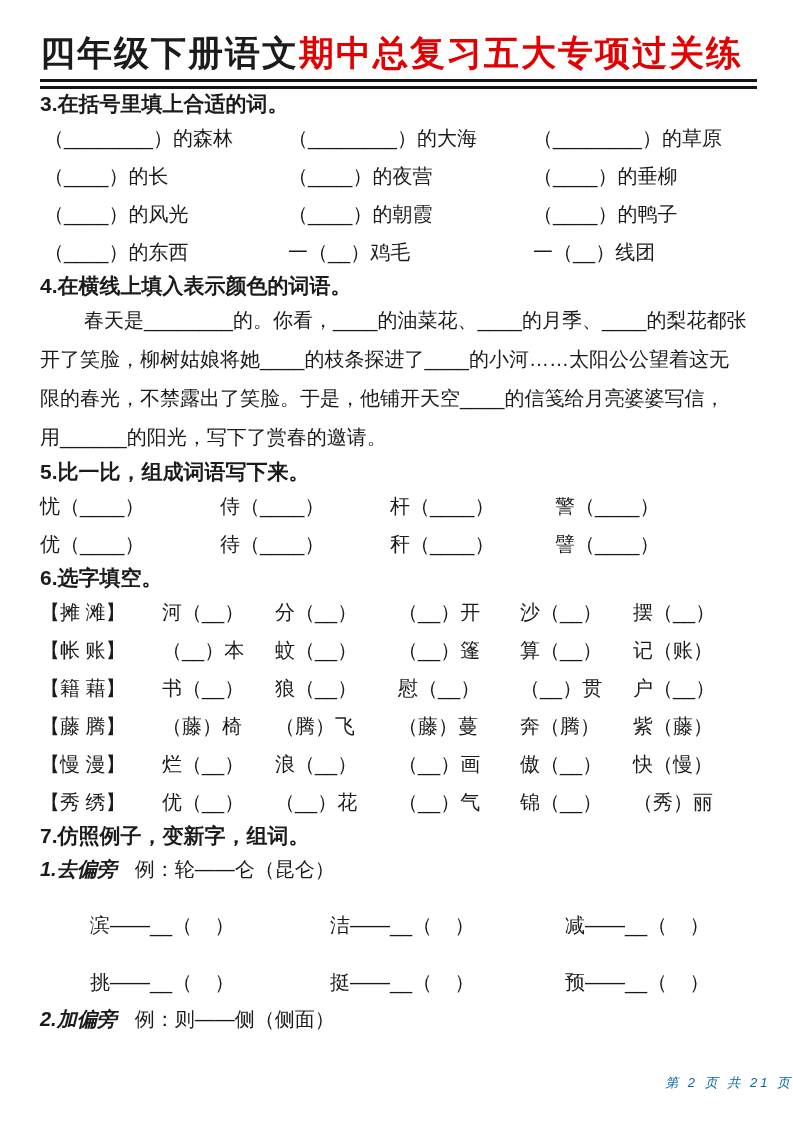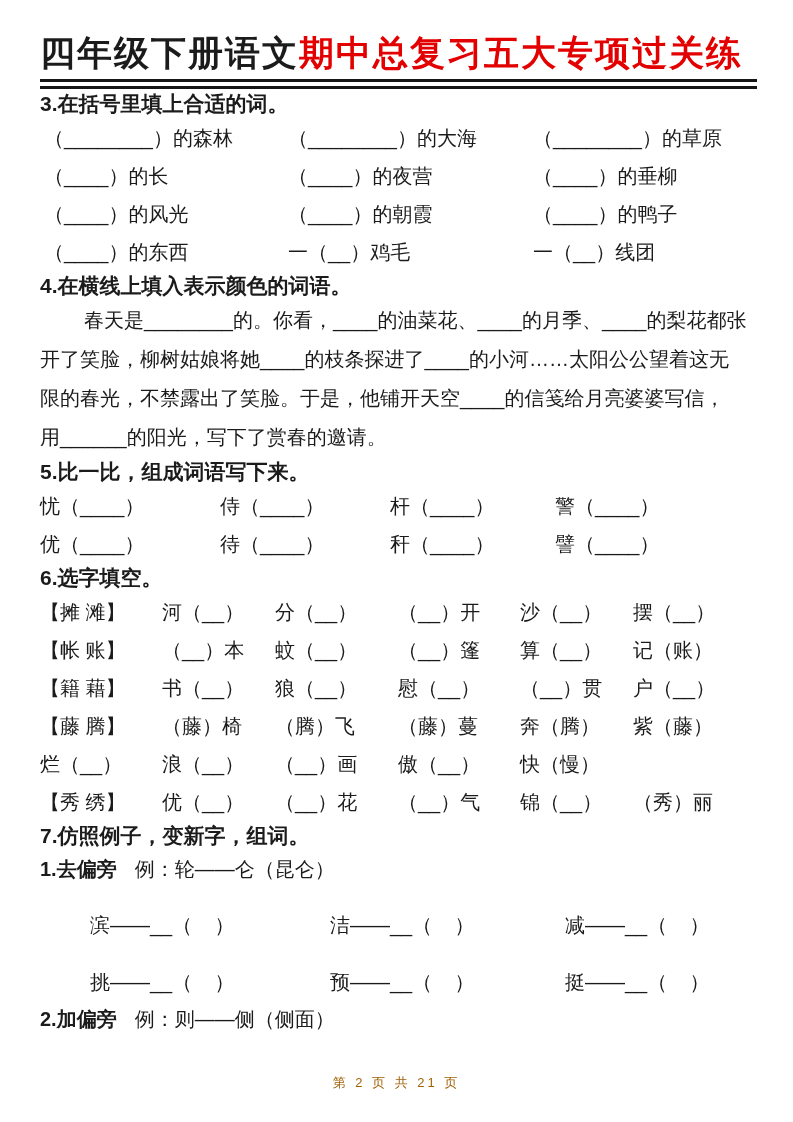--- a/index.html
+++ b/index.html
@@ -20,24 +20,24 @@
   .cell{white-space:nowrap;}
   .g3{grid-template-columns:244px 245px 1fr;padding-left:4px;}
   .g4{grid-template-columns:180px 170px 165px 1fr;}
   .g6{grid-template-columns:122px 113px 123px 122px 113px 1fr;line-height:38px;}
   .g7{grid-template-columns:240px 235px 1fr;padding-left:50px;line-height:37px;margin-top:20px;}
   
   .para-line{font-size:20px;line-height:39px;white-space:nowrap;}
   .indent{padding-left:44px;}
   
   .subline{display:flex;gap:18px;font-size:20px;line-height:36px;}
-  .sublabel{font-weight:bold;}
+  .sublabel{font-weight:bold;font-style:italic;}
   
-  .footer{position:absolute;left:0;right:0;bottom:30px;text-align:center;
-          font-size:13px;letter-spacing:3px;color:#a16207;}
+  .footer{position:absolute;left:0;right:0;bottom:30px;text-align:right;
+          font-size:13px;letter-spacing:3px;color:#0369a1;font-style:italic;}
 </style>
 </head>
 <body>
 
 <div class="page">
 
   <div class="title">
     <span>四年级下册语文</span><span class="red">期中总复习五大专项过关练</span>
   </div>
   <div class="title-rule"></div>
@@ -111,20 +111,21 @@
   </div>
   <div class="row g6">
     <span class="cell">【藤 腾】</span>
     <span class="cell">（藤）椅</span>
     <span class="cell">（腾）飞</span>
     <span class="cell">（藤）蔓</span>
     <span class="cell">奔（腾）</span>
     <span class="cell">紫（藤）</span>
   </div>
   <div class="row g6">
+    <span class="cell">【慢 漫】</span>
     <span class="cell">烂（__）</span>
     <span class="cell">浪（__）</span>
     <span class="cell">（__）画</span>
     <span class="cell">傲（__）</span>
     <span class="cell">快（慢）</span>
   </div>
   <div class="row g6">
     <span class="cell">【秀 绣】</span>
     <span class="cell">优（__）</span>
     <span class="cell">（__）花</span>
@@ -138,22 +139,22 @@
     <span class="sublabel">1.去偏旁</span>
     <span>例：轮——仑（昆仑）</span>
   </div>
   <div class="row g7">
     <span class="cell">滨——__（&nbsp;&nbsp;&nbsp;&nbsp;）</span>
     <span class="cell">洁——__（&nbsp;&nbsp;&nbsp;&nbsp;）</span>
     <span class="cell">减——__（&nbsp;&nbsp;&nbsp;&nbsp;）</span>
   </div>
   <div class="row g7">
     <span class="cell">挑——__（&nbsp;&nbsp;&nbsp;&nbsp;）</span>
+    <span class="cell">挺——__（&nbsp;&nbsp;&nbsp;&nbsp;）</span>
     <span class="cell">预——__（&nbsp;&nbsp;&nbsp;&nbsp;）</span>
-    <span class="cell">挺——__（&nbsp;&nbsp;&nbsp;&nbsp;）</span>
   </div>
   <div class="subline">
     <span class="sublabel">2.加偏旁</span>
     <span>例：则——侧（侧面）</span>
   </div>
 
   <div class="footer">第 2 页 共 21 页</div>
 </div>
 
 </body></html>

